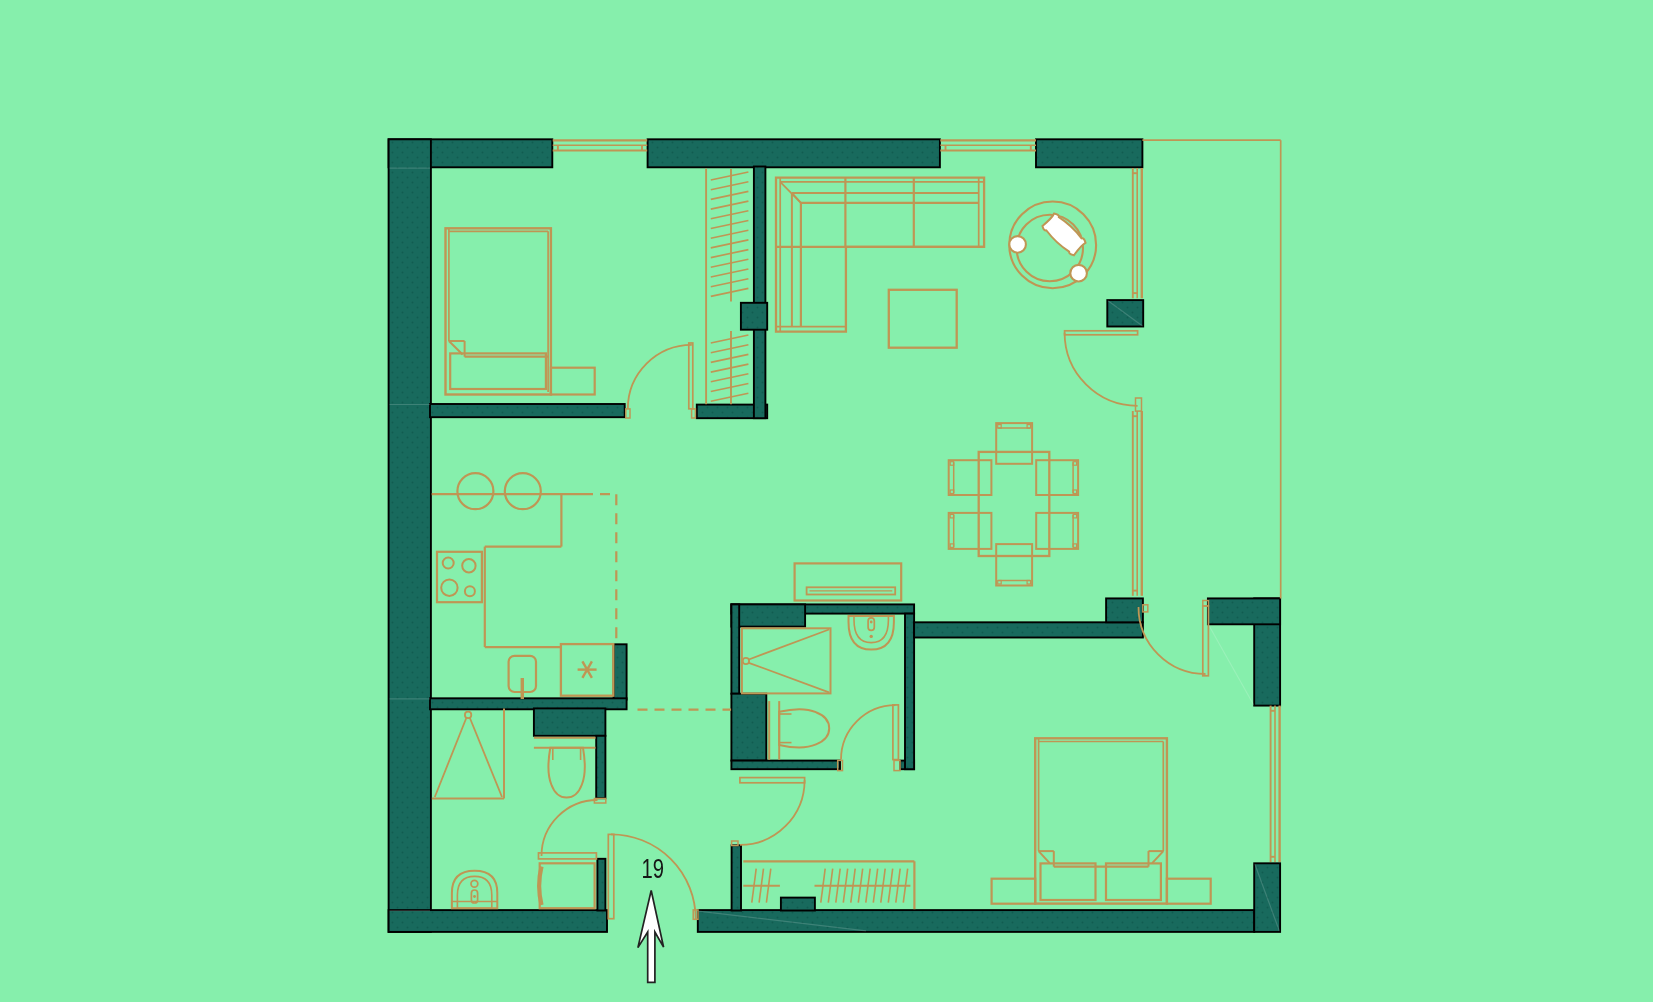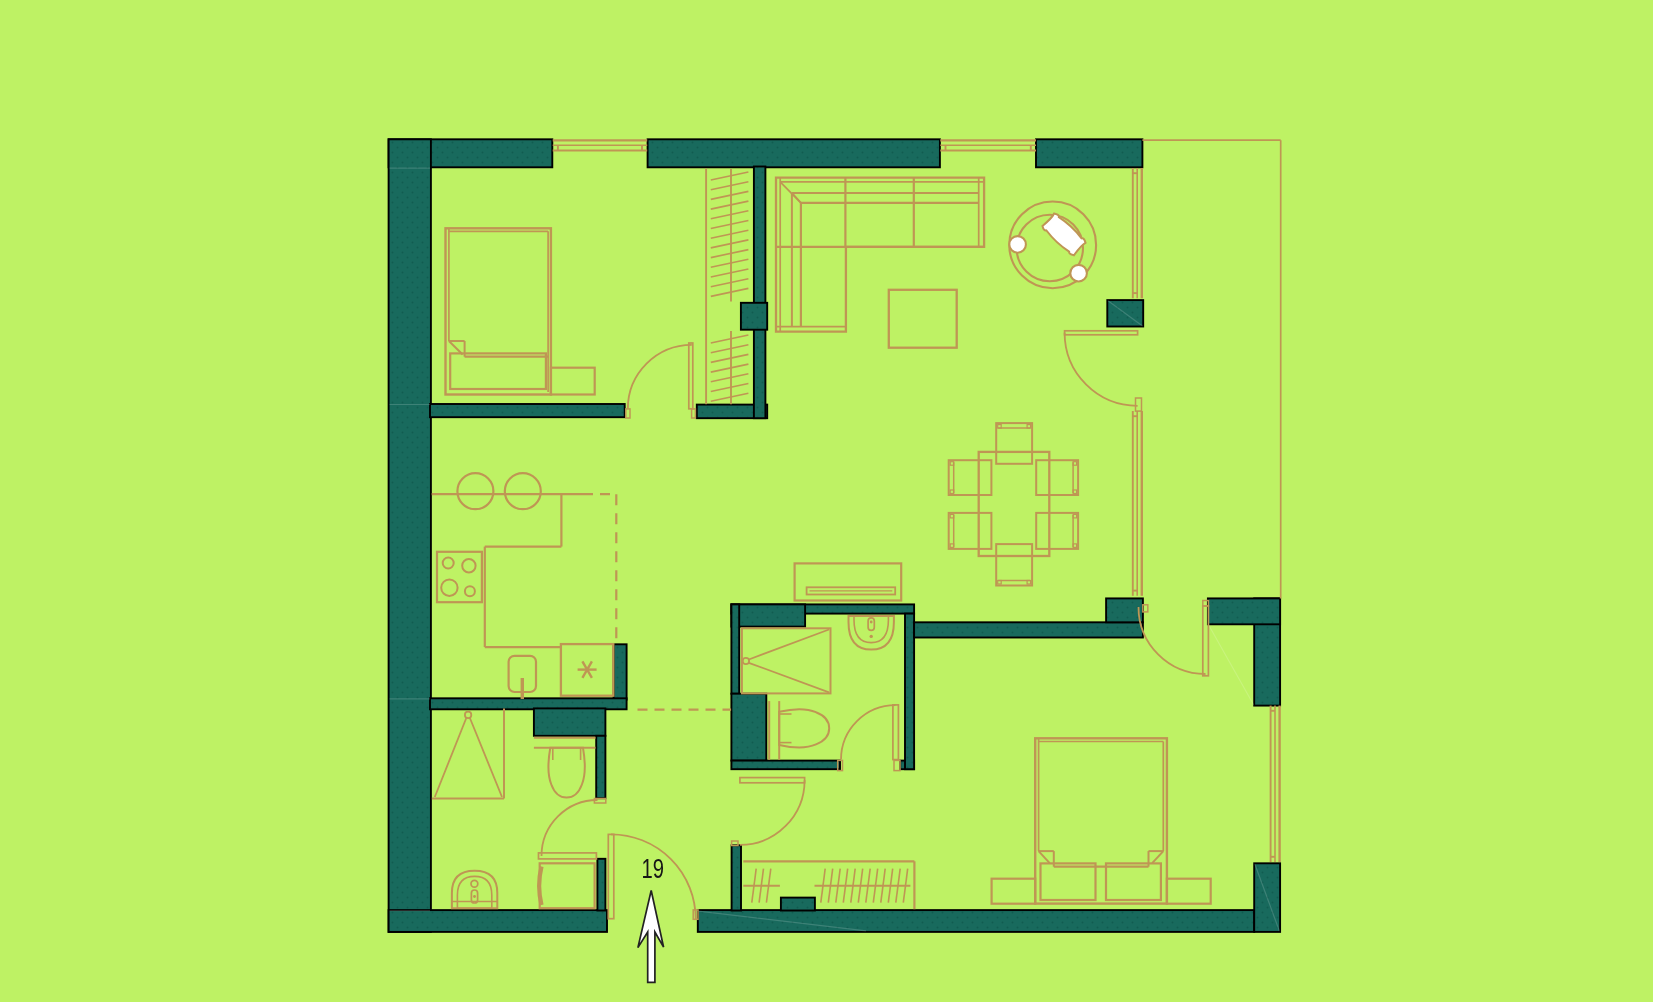--- a/index.html
+++ b/index.html
@@ -1,15 +1,15 @@
 <!DOCTYPE html>
 <html><head><meta charset="utf-8">
 <style>
 html,body{margin:0;padding:0;background:#ffffff;font-family:"Liberation Sans",sans-serif;}
-.page{position:relative;width:1653px;height:1002px;background:#bef264;overflow:hidden;}
+.page{position:relative;width:1653px;height:1002px;background:#86efac;overflow:hidden;}
 </style></head><body>
 <div class="page">
 <svg width="1653" height="1002" viewBox="0 0 1653 1002">
 <defs>
 <pattern id="tex" width="10" height="10" patternUnits="userSpaceOnUse">
 <rect width="10" height="10" fill="#186a5d"></rect>
 <circle cx="2.5" cy="2.5" r="1" fill="#115c50"></circle>
 <circle cx="7.5" cy="7.5" r="1" fill="#115c50"></circle>
 </pattern>
 </defs>

